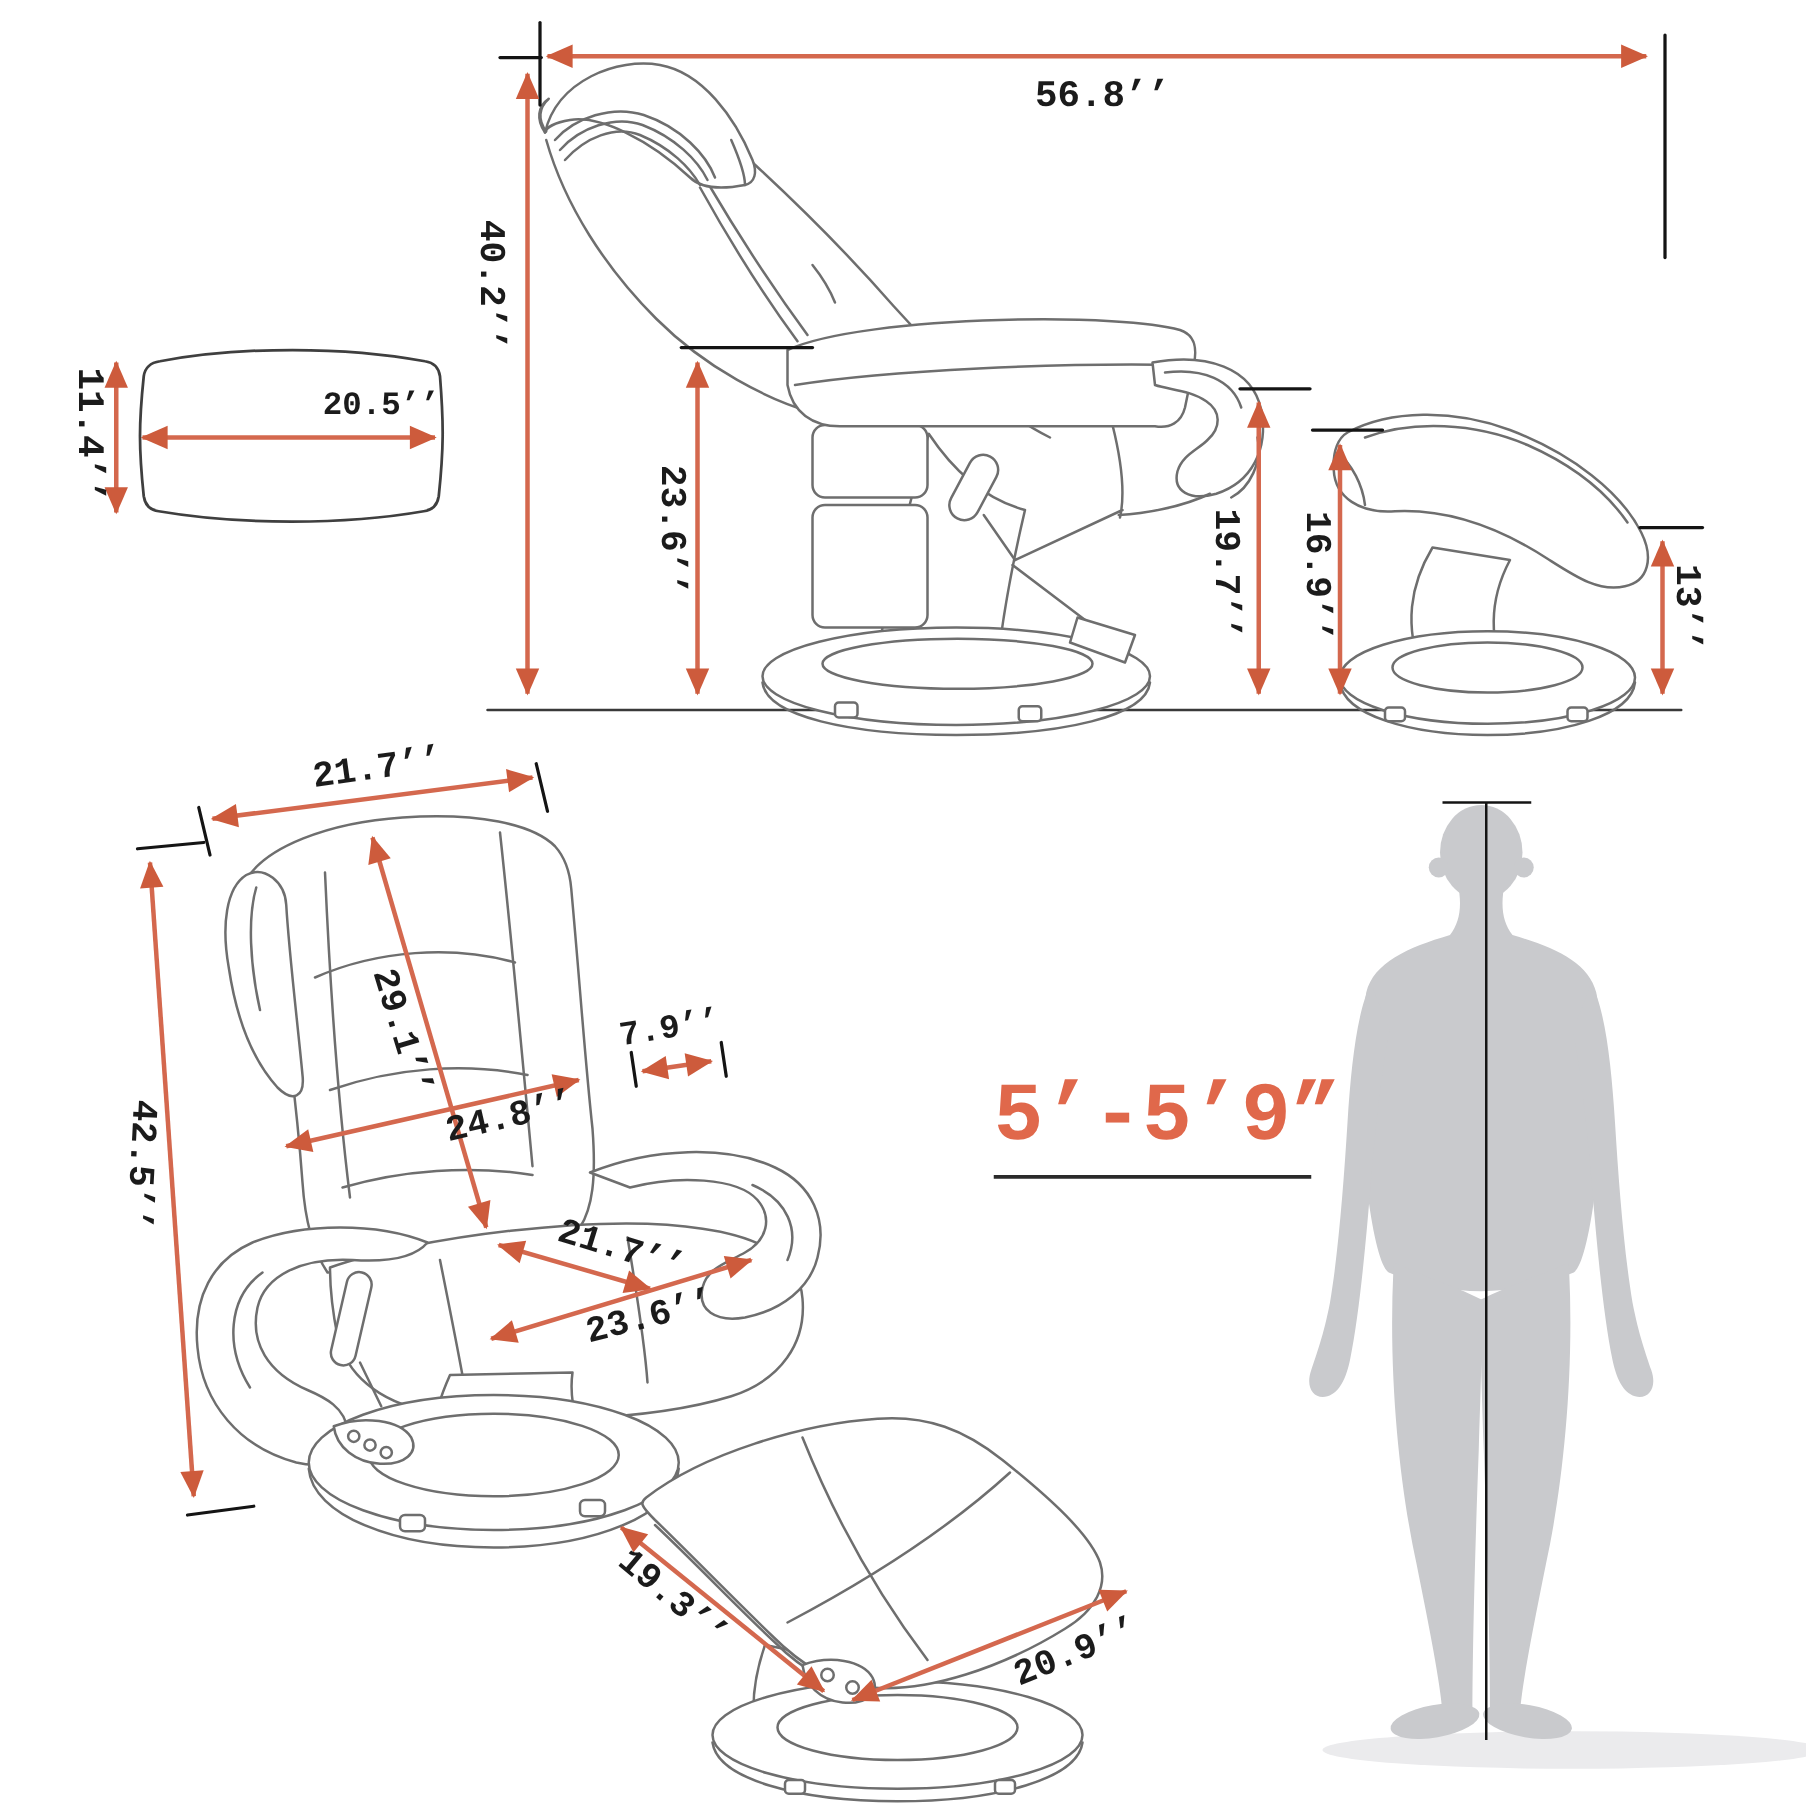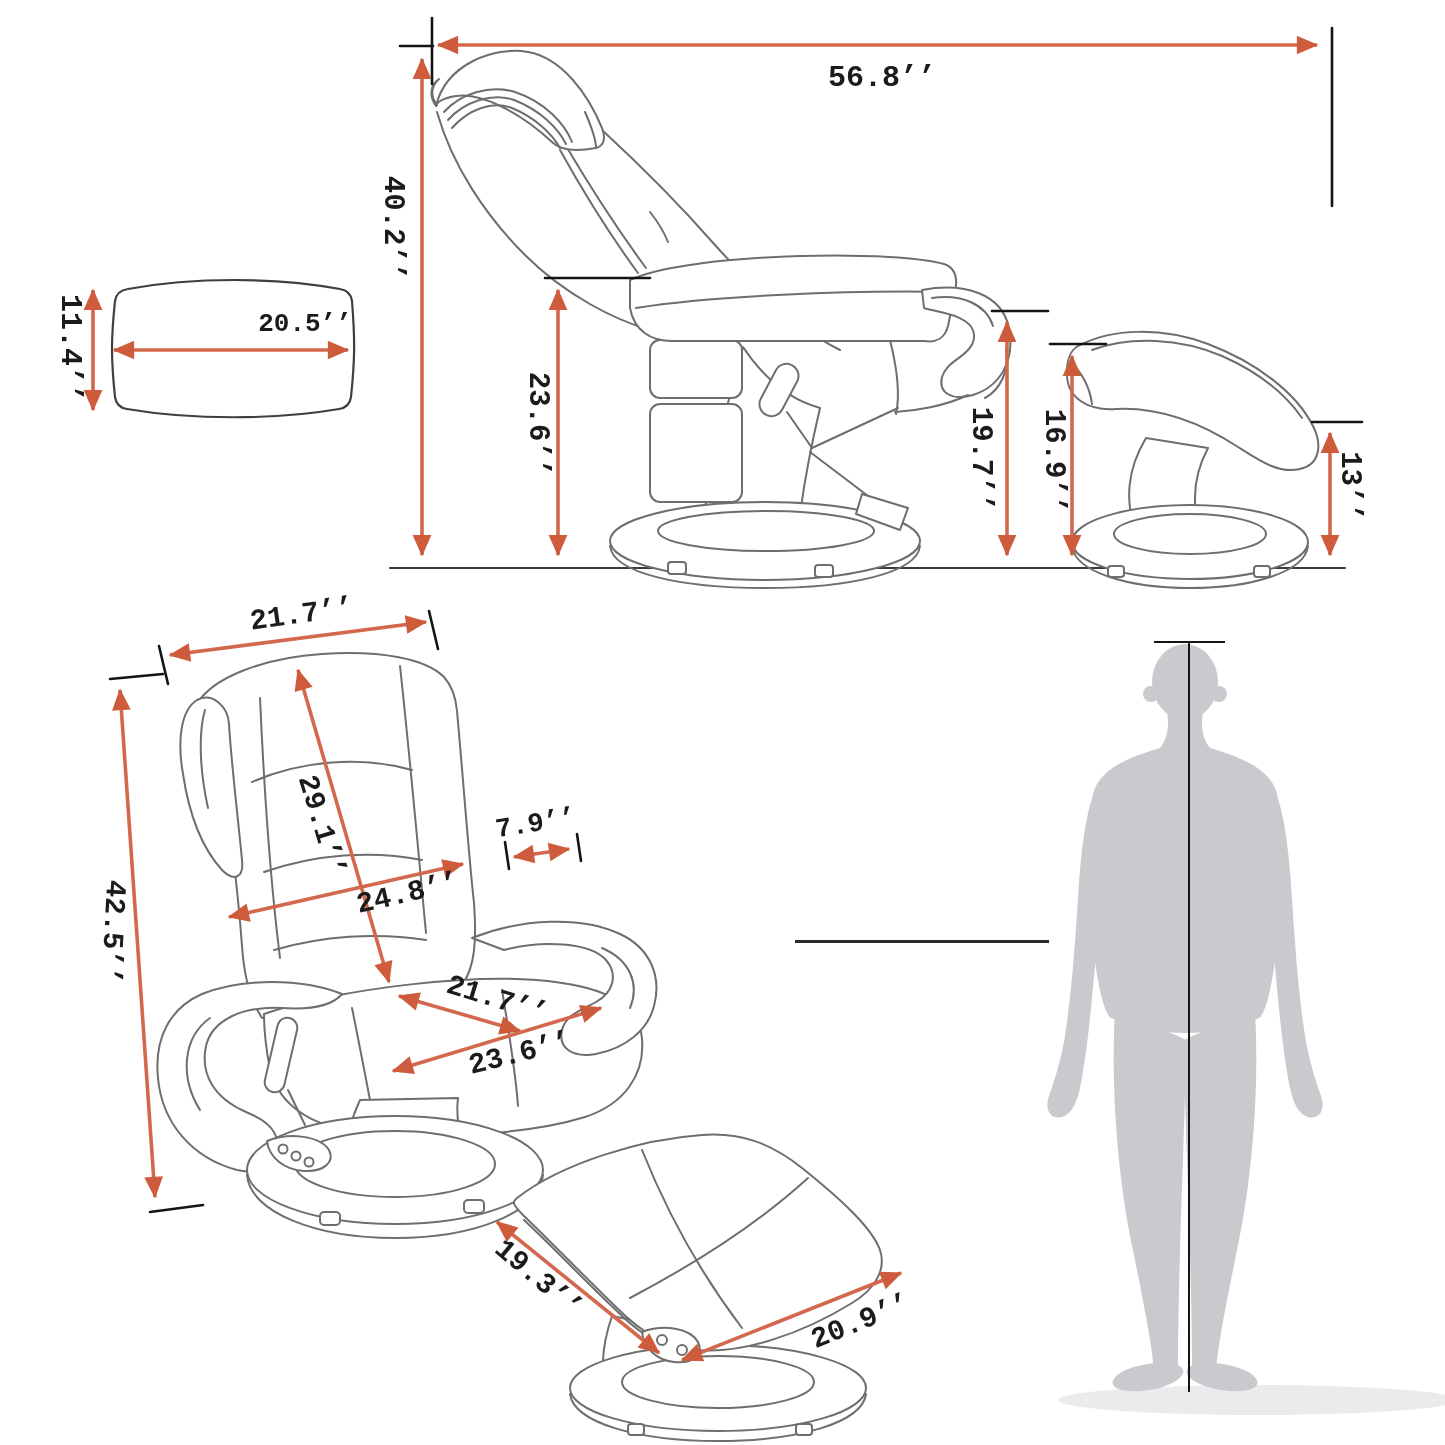--- a/index.html
+++ b/index.html
@@ -182,15 +182,16 @@
   <div class="dim" style="left:302px;top:615px;font-size:29px;transform:translate(-50%,-50%) rotate(-8deg);">21.7’’</div>
   <div class="dim" style="left:112px;top:932px;font-size:29px;transform:translate(-50%,-50%) rotate(93deg);">42.5’’</div>
   <div class="dim" style="left:321px;top:826px;font-size:29px;transform:translate(-50%,-50%) rotate(73deg);">29.1’’</div>
   <div class="dim" style="left:408px;top:894px;font-size:29px;transform:translate(-50%,-50%) rotate(-13deg);">24.8’’</div>
   <div class="dim" style="left:536px;top:824px;font-size:27px;transform:translate(-50%,-50%) rotate(-9deg);">7.9’’</div>
   <div class="dim" style="left:497px;top:1000px;font-size:29px;transform:translate(-50%,-50%) rotate(17deg);">21.7’’</div>
   <div class="dim" style="left:520px;top:1054px;font-size:29px;transform:translate(-50%,-50%) rotate(-14deg);">23.6’’</div>
   <div class="dim" style="left:538px;top:1279px;font-size:29px;transform:translate(-50%,-50%) rotate(40deg);">19.3’’</div>
   <div class="dim" style="left:861px;top:1322px;font-size:29px;transform:translate(-50%,-50%) rotate(-22deg);">20.9’’</div>
 
+  <div class="rec-value">5’-5’9”</div>
   <div class="rec-underline"></div>
 
 </div>
 
 </body></html>

